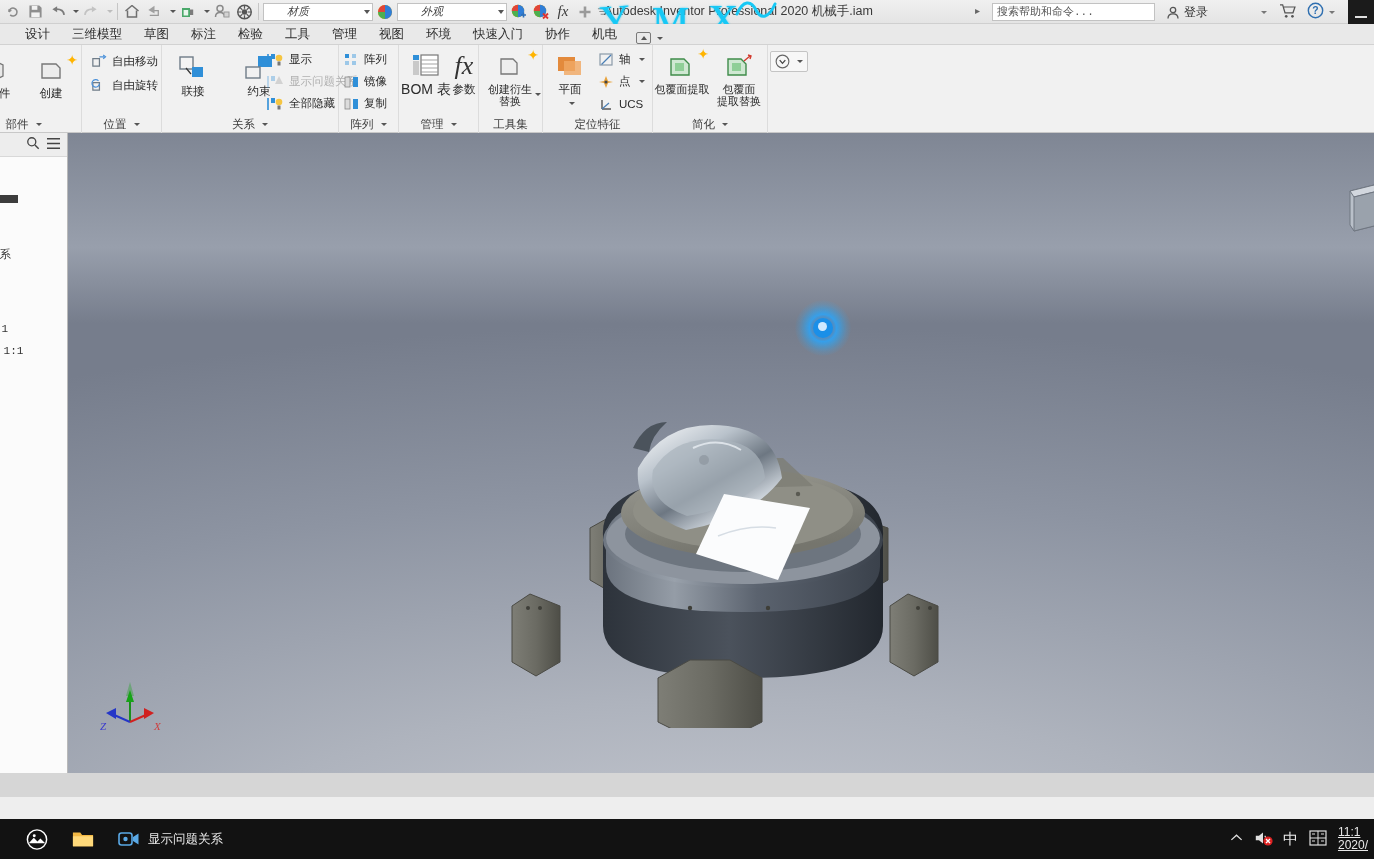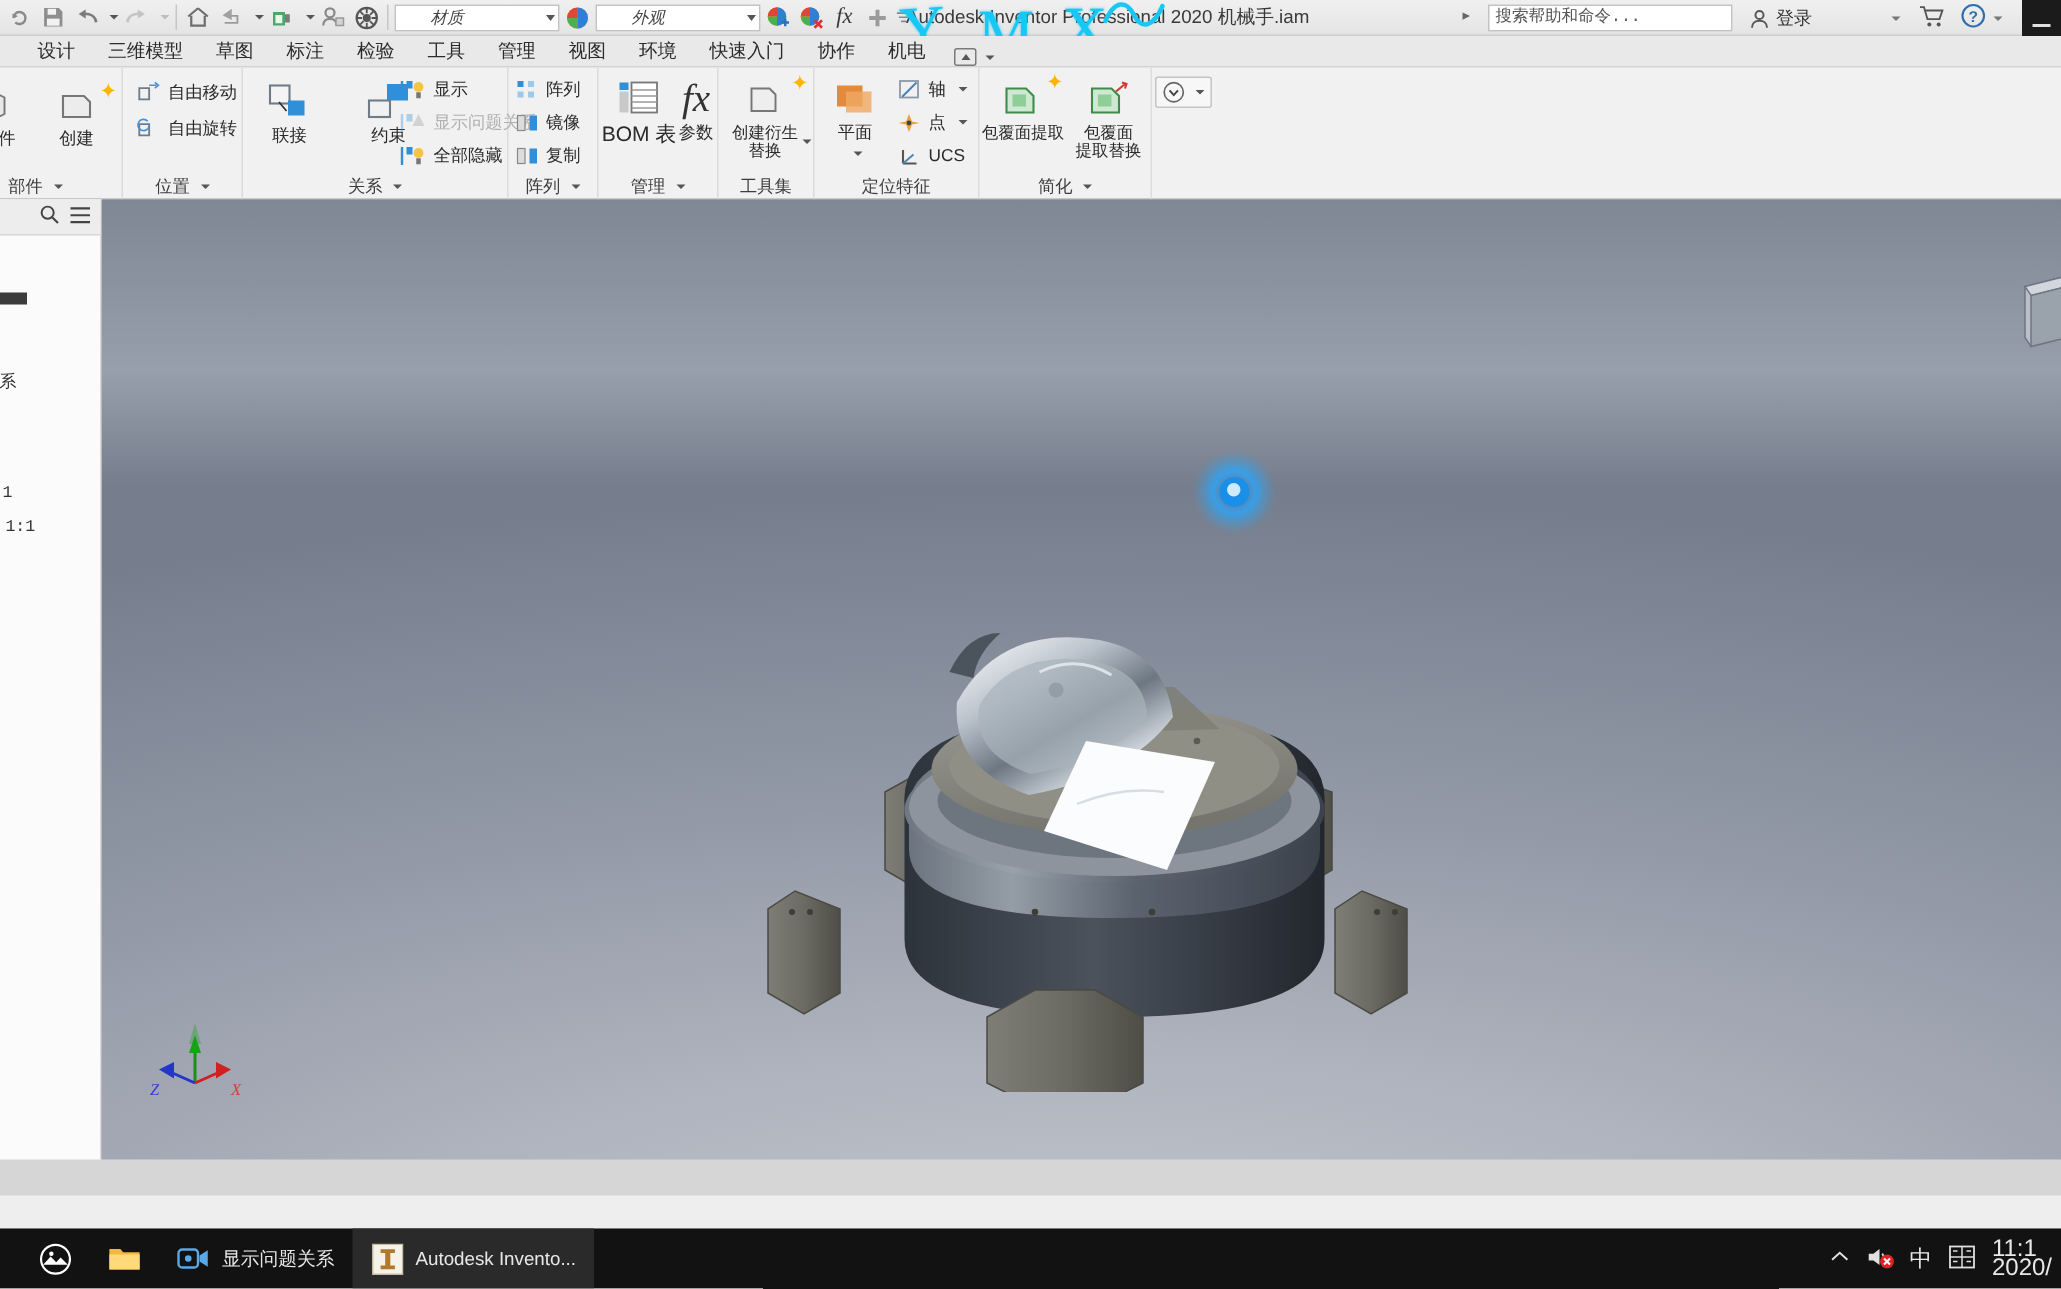--- a/index.html
+++ b/index.html
@@ -160,21 +160,21 @@
 
   
   .taskbar {
     position:absolute; left:0; top:819px; width:1374px; height:40px; background:#121212;
     display:flex; align-items:center;
   }
   .tb-item { display:flex; align-items:center; gap:8px; height:40px; padding:0 12px; color:#e8e8e8; font-size:12.5px; white-space:nowrap;}
   .tb-item.active { background:#2a2a2a; }
   .tb-icon { width:22px; height:22px; display:flex; align-items:center; justify-content:center; }
   .tray { margin-left:auto; display:flex; align-items:center; gap:11px; padding-right:6px; color:#e8e8e8; font-size:12.5px;}
-  .clock { line-height:13px; text-align:left; font-size:16px; }
+  .clock { line-height:13px; text-align:left; font-size:12px;text-decoration:underline; }
 </style>
 </head>
 <body>
 
 <div class="app">
 
   <div class="titlebar">
     <div class="qat">
       <div class="qbtn">
         <svg width="14" height="14" viewBox="0 0 14 14">
@@ -770,29 +770,20 @@
     <div class="tb-item">
       <span class="tb-icon">
         <svg width="22" height="16" viewBox="0 0 22 16">
             <rect x="1" y="2" width="13" height="12" rx="2.5" fill="none" stroke="#5aa9e6" stroke-width="1.6"></rect>
             <path d="M15 6 L20.5 2.5 v11 L15 10z" fill="#5aa9e6"></path>
             <circle cx="7.5" cy="8" r="2.2" fill="#5aa9e6"></circle>
           </svg>
       </span>
       <span>显示问题关系</span>
     </div>
-    <div class="tb-item active">
-      <span class="tb-icon">
-        <svg width="21" height="21" viewBox="0 0 22 22">
-            <rect x="0.5" y="0.5" width="21" height="21" fill="#f5f2ea" stroke="#c4b89c"></rect>
-            <path d="M6 4h10v2.6h-3.2v8.8H16V18H6v-2.6h3.2V6.6H6z" fill="#b07a2a"></path>
-          </svg>
-      </span>
-      <span>Autodesk Invento...</span>
-    </div>
 
     <div class="tray">
       <span>
         <svg width="13" height="10" viewBox="0 0 14 10">
             <path d="M1.5 7 L7 2 L12.5 7" fill="none" stroke="#e0e0e0" stroke-width="1.4"></path>
           </svg>
       </span>
       <span style="position:relative">
         <svg width="18" height="16" viewBox="0 0 20 16">
             <path d="M2 5.5h3.5L10 2v12L5.5 10.5H2z" fill="#e0e0e0"></path>

